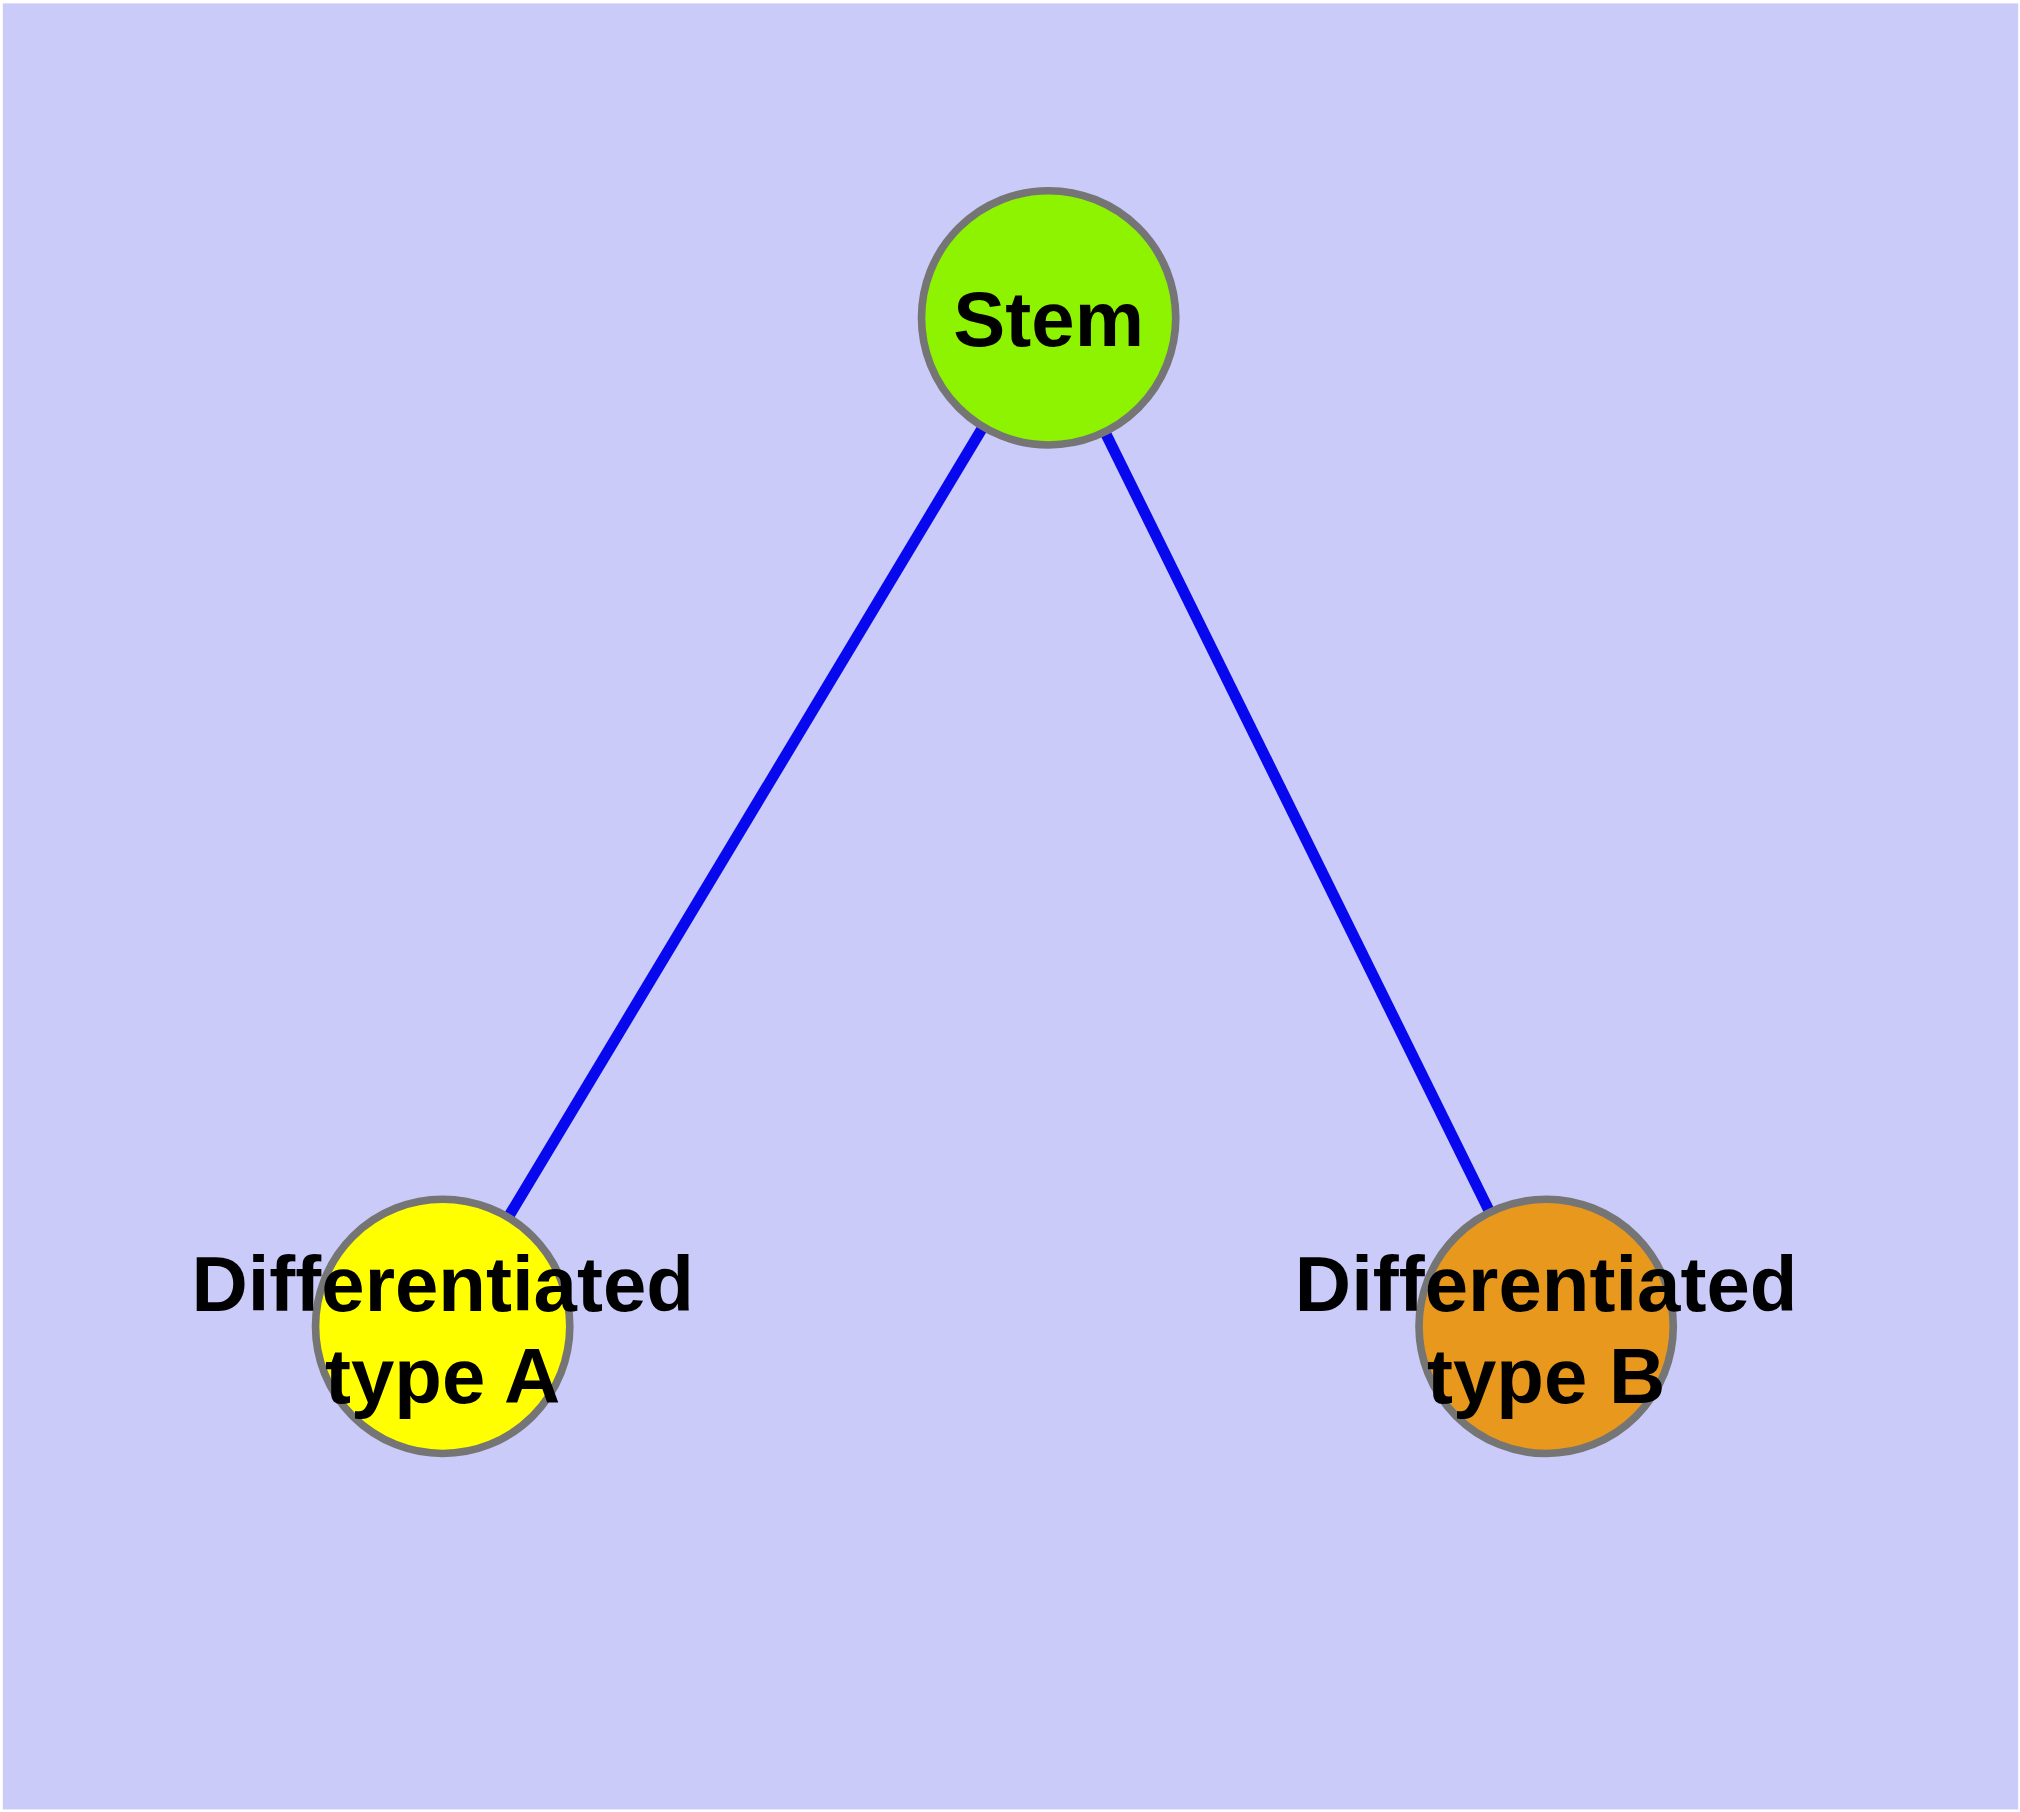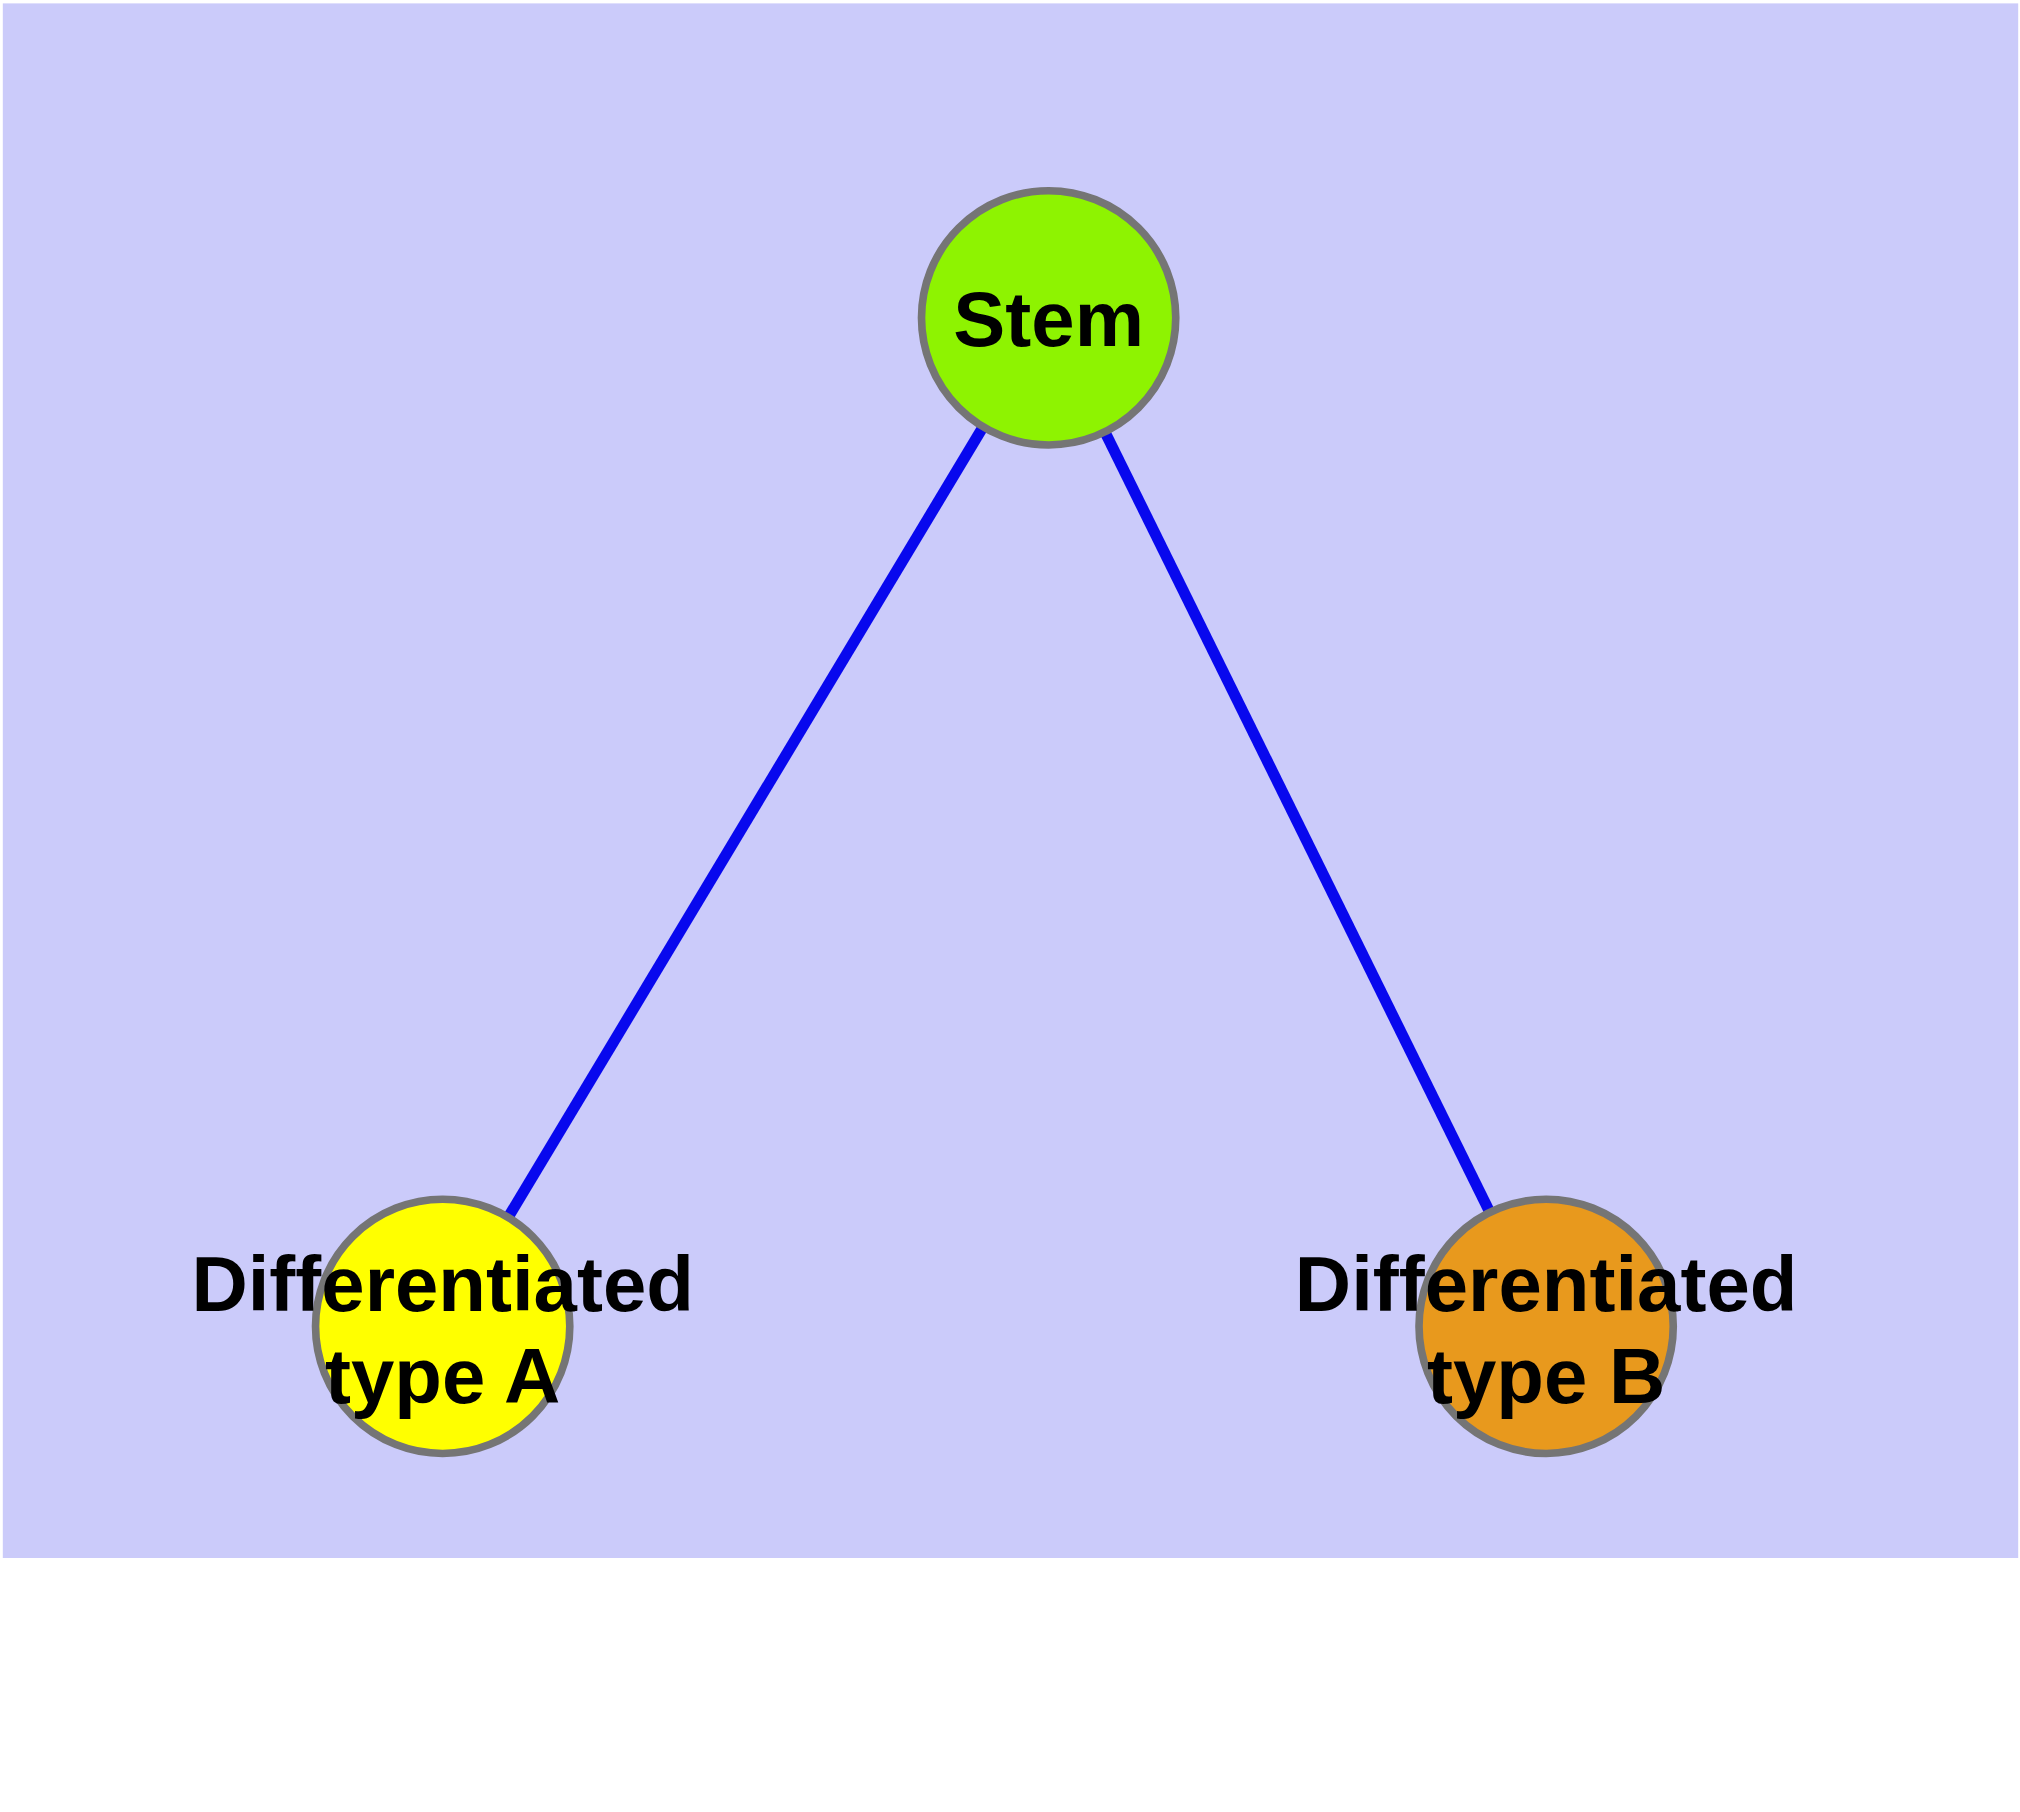--- a/index.html
+++ b/index.html
@@ -3,21 +3,21 @@
 <meta charset="utf-8">
 <style>
   html, body {
     margin: 0;
     padding: 0;
     background: #ffffff;
   }
   .page {
     position: relative;
     width: 2021px;
-    height: 1558px;
+    height: 1812px;
     background: #ffffff;
     overflow: hidden;
   }
   svg.graph-canvas {
     display: block;
     width: 2021px;
     height: 1812px;
   }
   .edge {
     stroke-width: 13;

